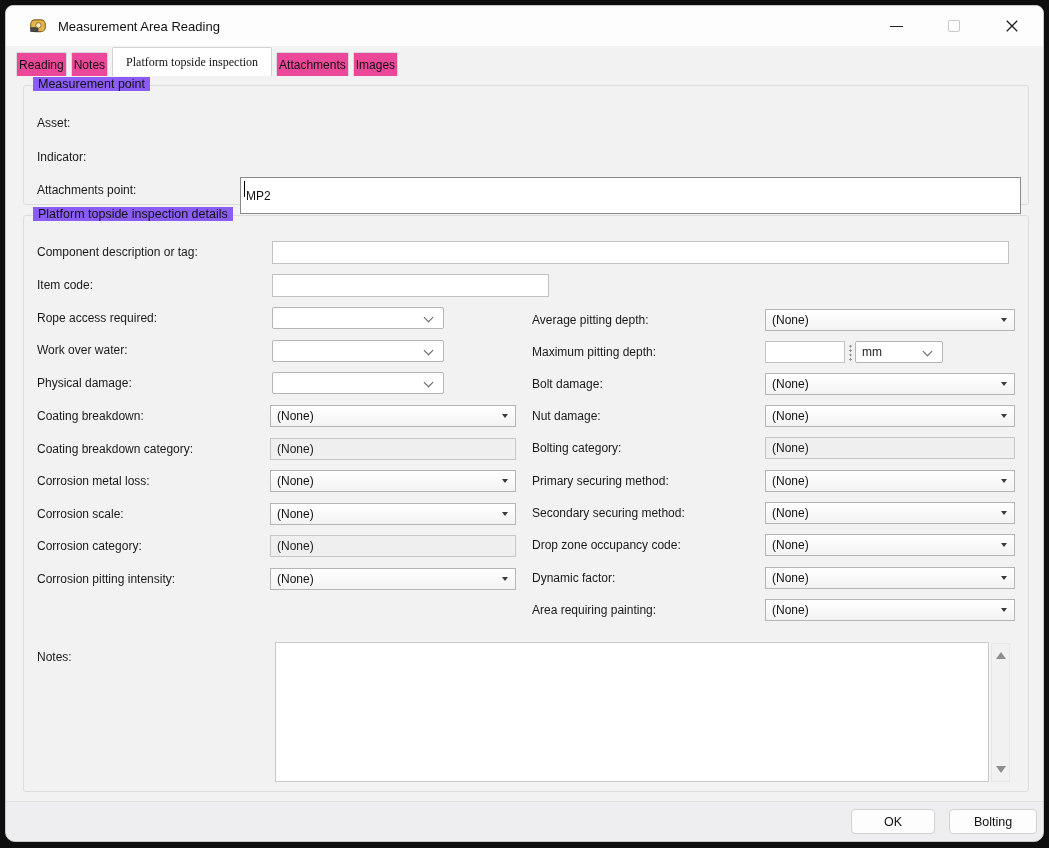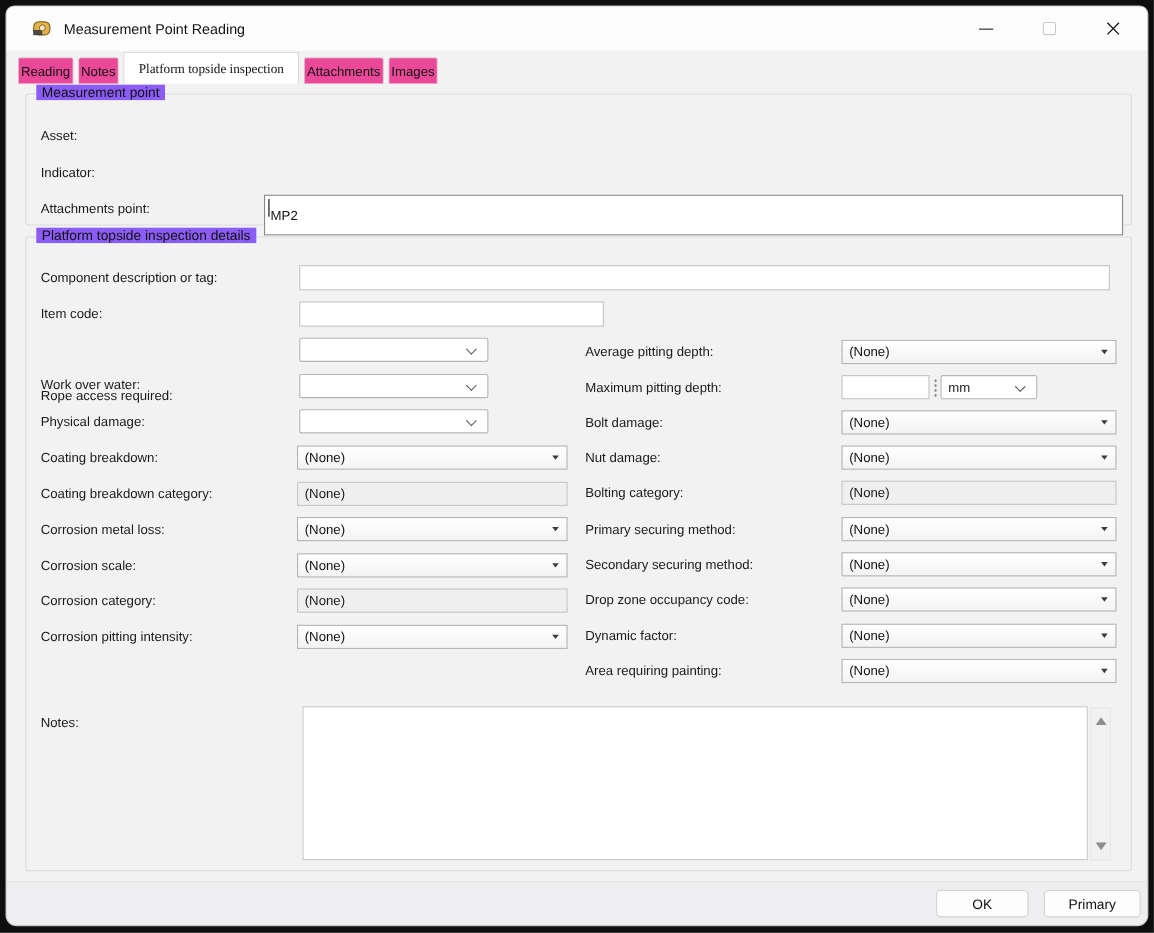--- a/index.html
+++ b/index.html
@@ -74,21 +74,21 @@
 <div class="window">
 
   <div class="titlebar">
     <span class="appicon">
       <svg width="18" height="18" viewBox="0 0 16 16">
         <rect x="1.5" y="2.5" width="13" height="10.5" rx="4" fill="#e3b44c" stroke="#8a6a1f" stroke-width="1"></rect>
         <rect x="1.5" y="9.5" width="6.5" height="3.5" fill="#4a4a4a" stroke="#333" stroke-width="0.6"></rect>
         <circle cx="8.4" cy="7.4" r="2.4" fill="#f5e9c8" stroke="#8a6a1f" stroke-width="0.8"></circle>
       </svg>
     </span>
-    <span class="title">Measurement Point Reading</span>
+    <span class="title">Measurement Area Reading</span>
     <div class="wctl">
       <div class="wbtn">
           <i class="glyph-min"></i>
         </div>
       <div class="wbtn">
           <i class="glyph-max"></i>
         </div>
       <div class="wbtn">
         <svg width="14" height="14" viewBox="0 0 12 12">
             <path d="M1.5 1.5 L10.5 10.5 M10.5 1.5 L1.5 10.5" stroke="#1a1a1a" stroke-width="1.1"></path>
@@ -119,21 +119,21 @@
 
   <div class="group" style="left:17px; top:209px; width:1006px; height:577px;">
     <div class="group-title">Platform topside inspection details</div>
 
     <div class="lbl" style="left:13px; top:29px;">Component description or tag:</div>
     <input class="tinput" style="left: 248px; top: 25px; width: 737px;" value="">
 
     <div class="lbl" style="left:13px; top:62px;">Item code:</div>
     <input class="tinput" style="left: 248px; top: 58px; width: 277px;" value="">
 
-    <div class="lbl" style="left:13px; top:95px;margin-top:42px;">Rope access required:</div>
+    <div class="lbl" style="left:13px; top:95px;">Rope access required:</div>
     <div class="mselect" style="left:248px; top:91px; width:172px;">
       <span class="mselect-val"></span>
       <span class="chev"></span>
     </div>
 
     <div class="lbl" style="left:13px; top:127px;">Work over water:</div>
     <div class="mselect" style="left:248px; top:124px; width:172px;">
       <span class="mselect-val"></span>
       <span class="chev"></span>
     </div>
@@ -266,16 +266,16 @@
     <div class="lbl" style="left:13px; top:434px;">Notes:</div>
     <textarea class="notes-area" style="left: 251px; top: 426px; width: 714px; height: 140px;"></textarea>
     <div class="vscroll" style="left:967px; top:427px; height:139px;">
       <i class="tri-up"></i>
       <i class="tri-down"></i>
     </div>
   </div>
 
   <div class="footer">
     <button class="btn" style="left:845px; width:84px;">OK</button>
-    <button class="btn" style="left:943px; width:88px;">Primary</button>
+    <button class="btn" style="left:943px; width:88px;">Bolting</button>
   </div>
 
 </div>
 
 </body></html>

